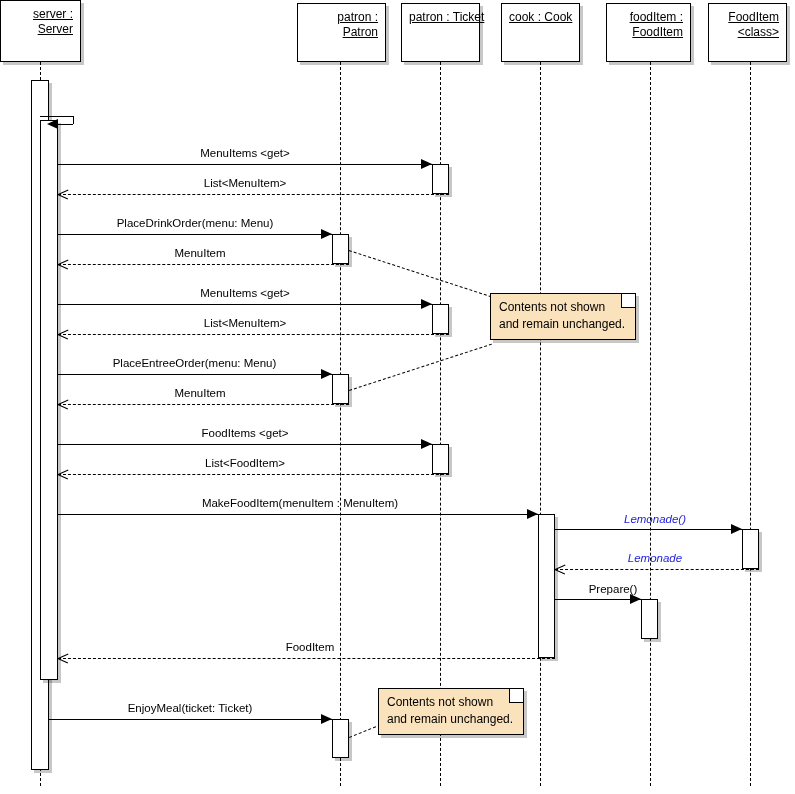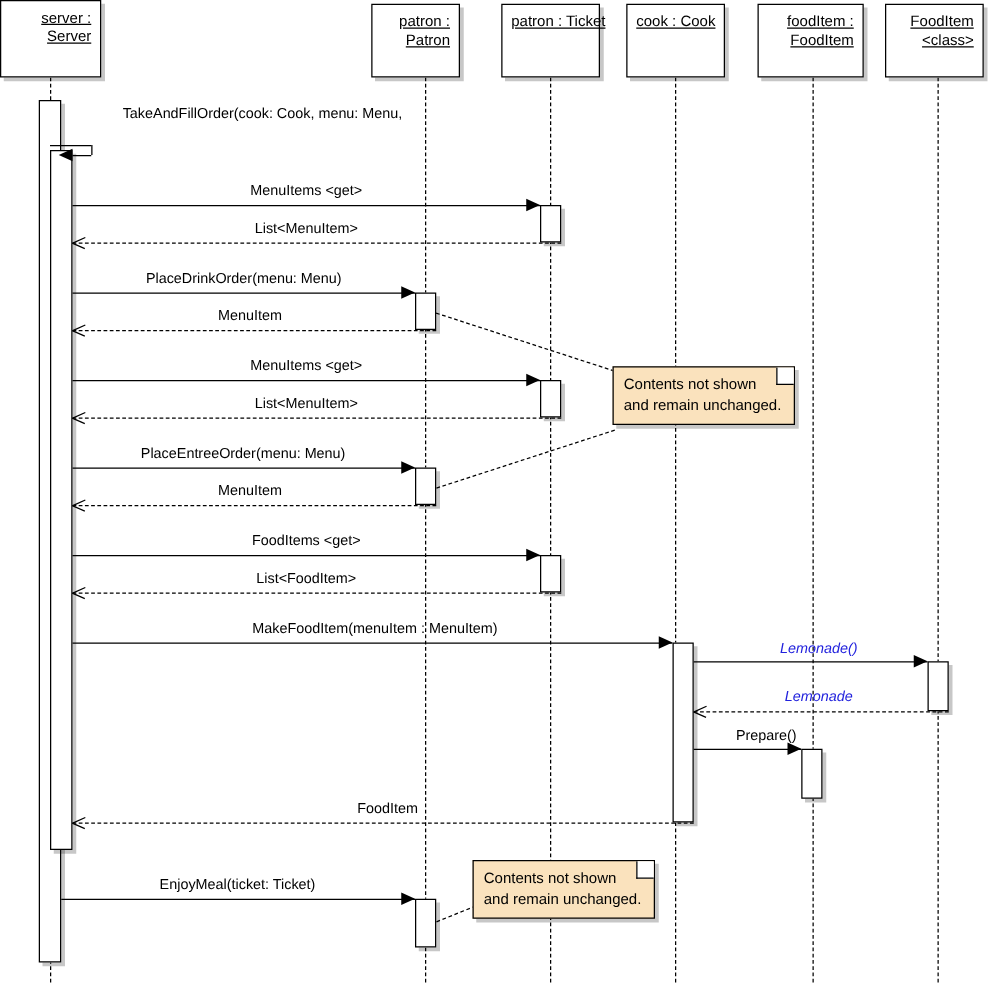--- a/index.html
+++ b/index.html
@@ -135,21 +135,21 @@
       <div class="lifeline" style="left: 540px; top: 62px; height: 724px;"></div>
       <div class="lifeline" style="left: 650px; top: 62px; height: 724px;"></div>
       <div class="lifeline" style="left: 750px; top: 62px; height: 724px;"></div>
     </div>
 
   <div id="heads-layer">
       <div class="lifeline-box" style="left: 0px; top: 0px; width: 81px; height: 62px;">
         <span class="ll-line">server :</span>
         <span class="ll-line">Server</span>
       </div>
-      <div class="lifeline-box" style="left: 297px; top: 3px; width: 71px; height: 59px;">
+      <div class="lifeline-box" style="left: 297px; top: 3px; width: 89px; height: 59px;">
         <span class="ll-line">patron :</span>
         <span class="ll-line">Patron</span>
       </div>
       <div class="lifeline-box" style="left: 401px; top: 3px; width: 79px; height: 59px;">
         <span class="ll-line">patron : Ticket</span>
       </div>
       <div class="lifeline-box" style="left: 501px; top: 3px; width: 79px; height: 59px;">
         <span class="ll-line">cook : Cook</span>
       </div>
       <div class="lifeline-box" style="left: 606px; top: 3px; width: 85px; height: 59px;">
@@ -181,21 +181,20 @@
       <div class="note-link" style="left: 349px; top: 390px; width: 150px; transform: rotate(-18deg);"></div>
       <div class="note-link" style="left: 349px; top: 737px; width: 34px; transform: rotate(-22deg);"></div>
     </div>
 
   <div id="messages-layer">
       <div class="msg" style="left: 40px; top: 116px; width: 33px;"></div>
       <div style="position: absolute; left: 73px; top: 116px; width: 0px; height: 8px; border-left: 1px solid rgb(0, 0, 0);"></div>
       <div class="msg" style="left: 58px; top: 124px; width: 15px;"></div>
       <div class="arrowhead right-solid" style="left: 47px; top: 119px; transform: scaleX(-1); transform-origin: center center;"></div>
       <div class="msg-label two-line" style="left: 70px; top: 84px; width: 280px;">
-        <div>TakeAndFillOrder(cook: Cook, menu: Menu,</div>
       </div>
       <div class="msg" style="left: 58px; top: 164px; width: 374px;"></div>
       <div class="arrowhead right-solid" style="left: 421px; top: 159px;"></div>
       <div class="msg-label" style="left: 130px; top: 147px; width: 230px;">
         <div>MenuItems &lt;get&gt;</div>
       </div>
       <div class="msg ret" style="left: 58px; top: 194px; width: 391px;"></div>
       <div class="arrowhead left-open" style="left: 58px; top: 189px;">
         <i class="a" style="top: 5px;"></i>
         <i class="b" style="top: 5px;"></i>

